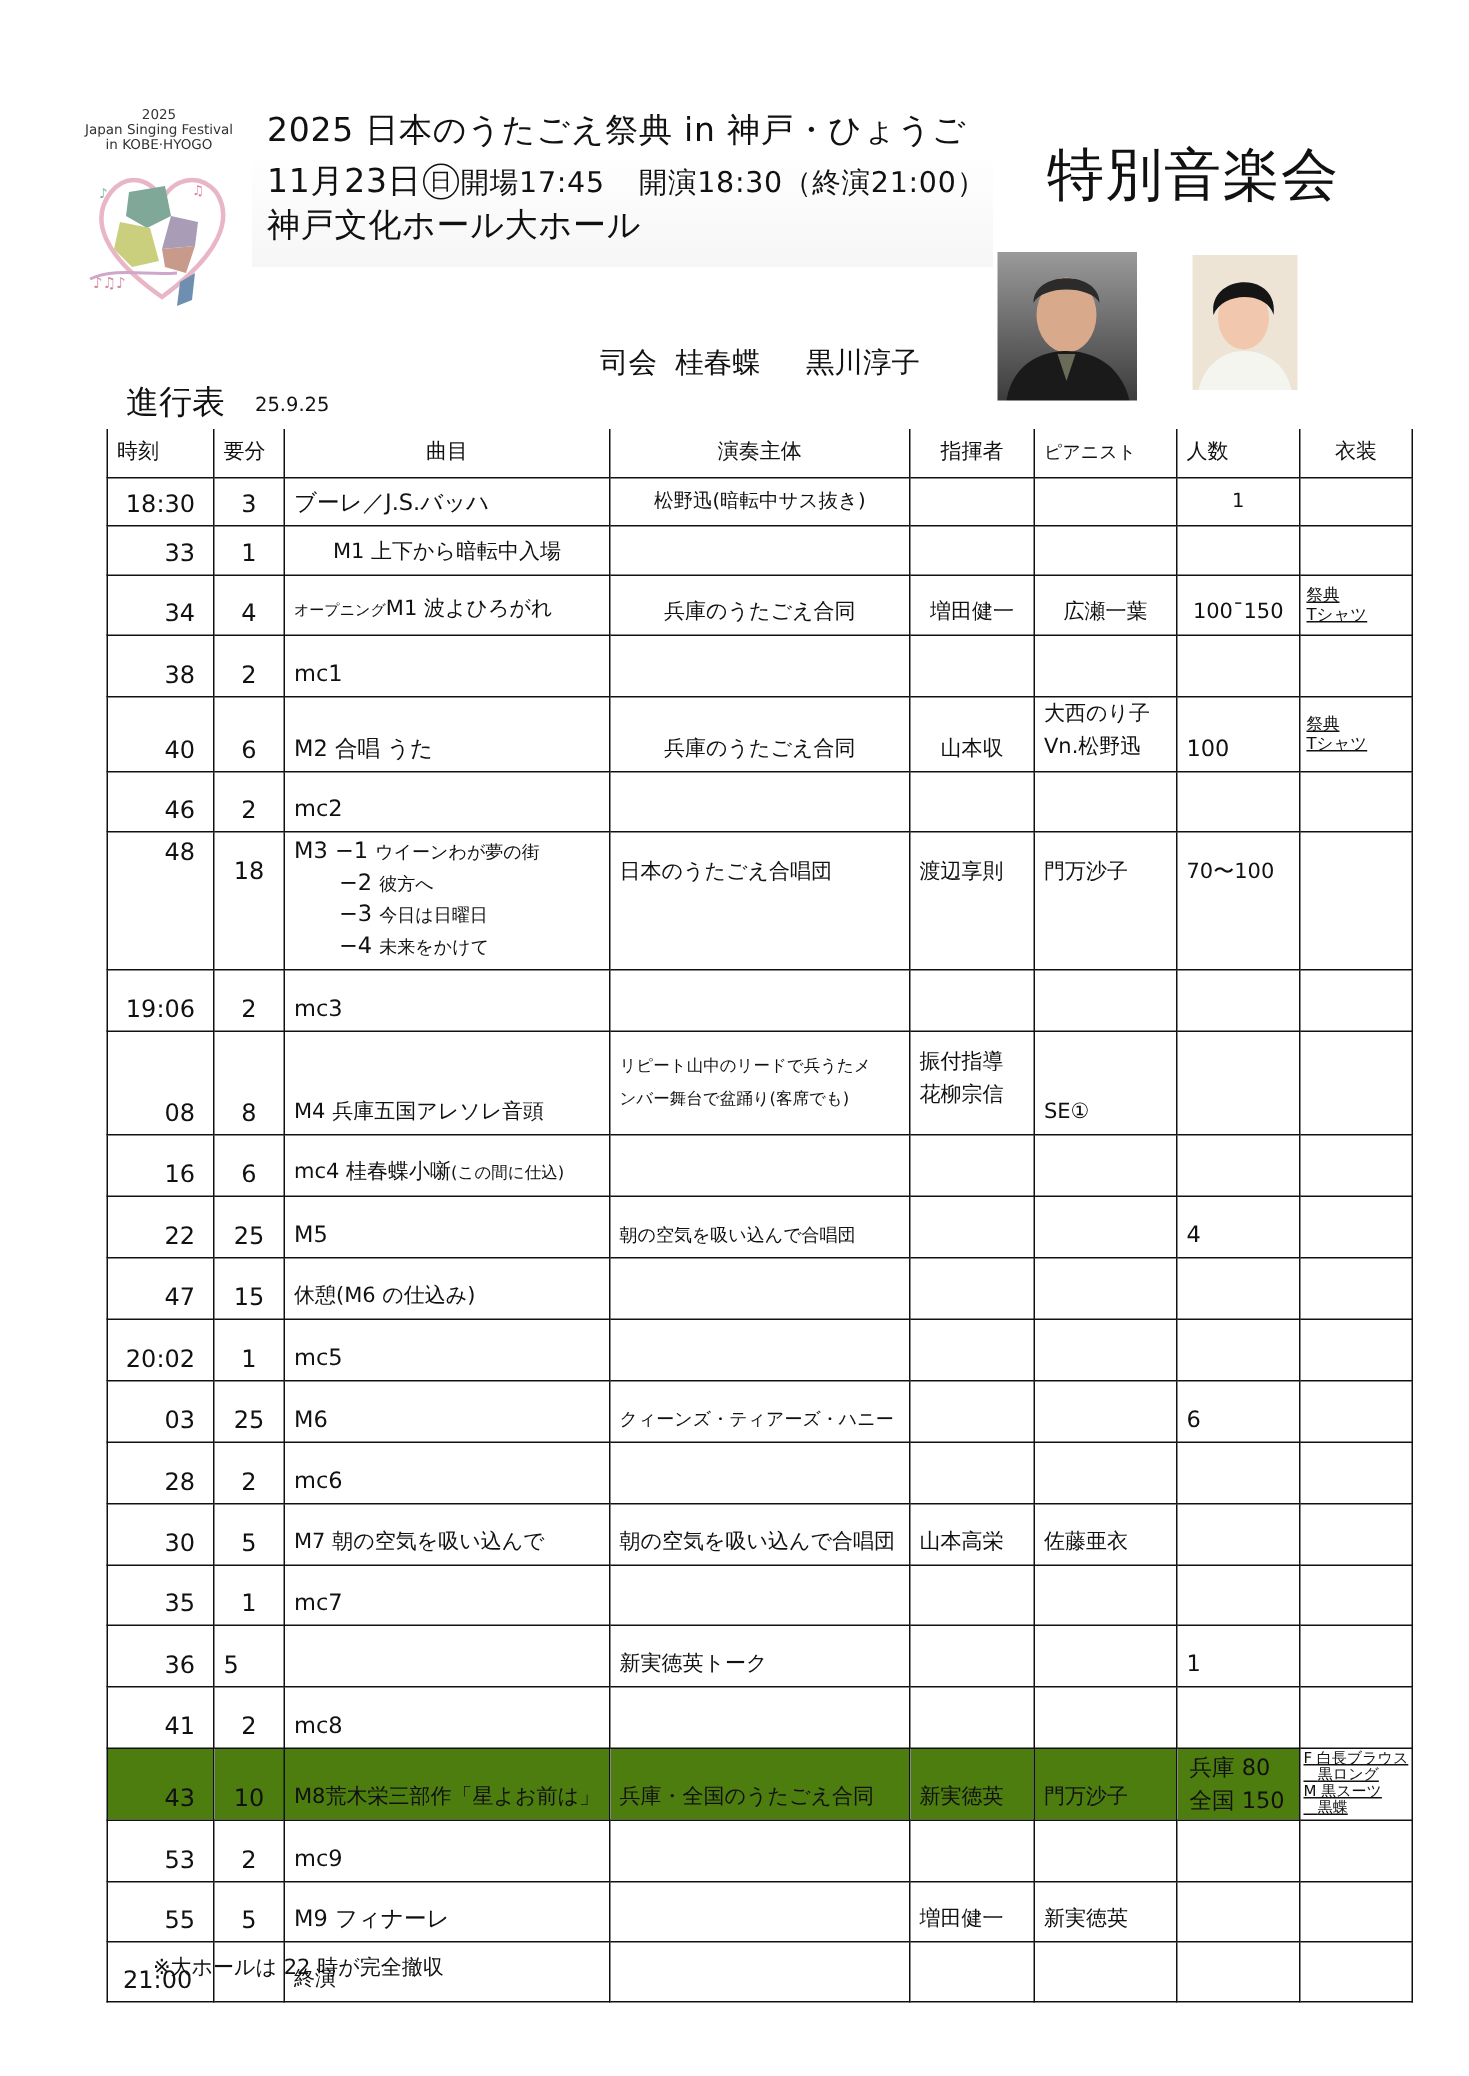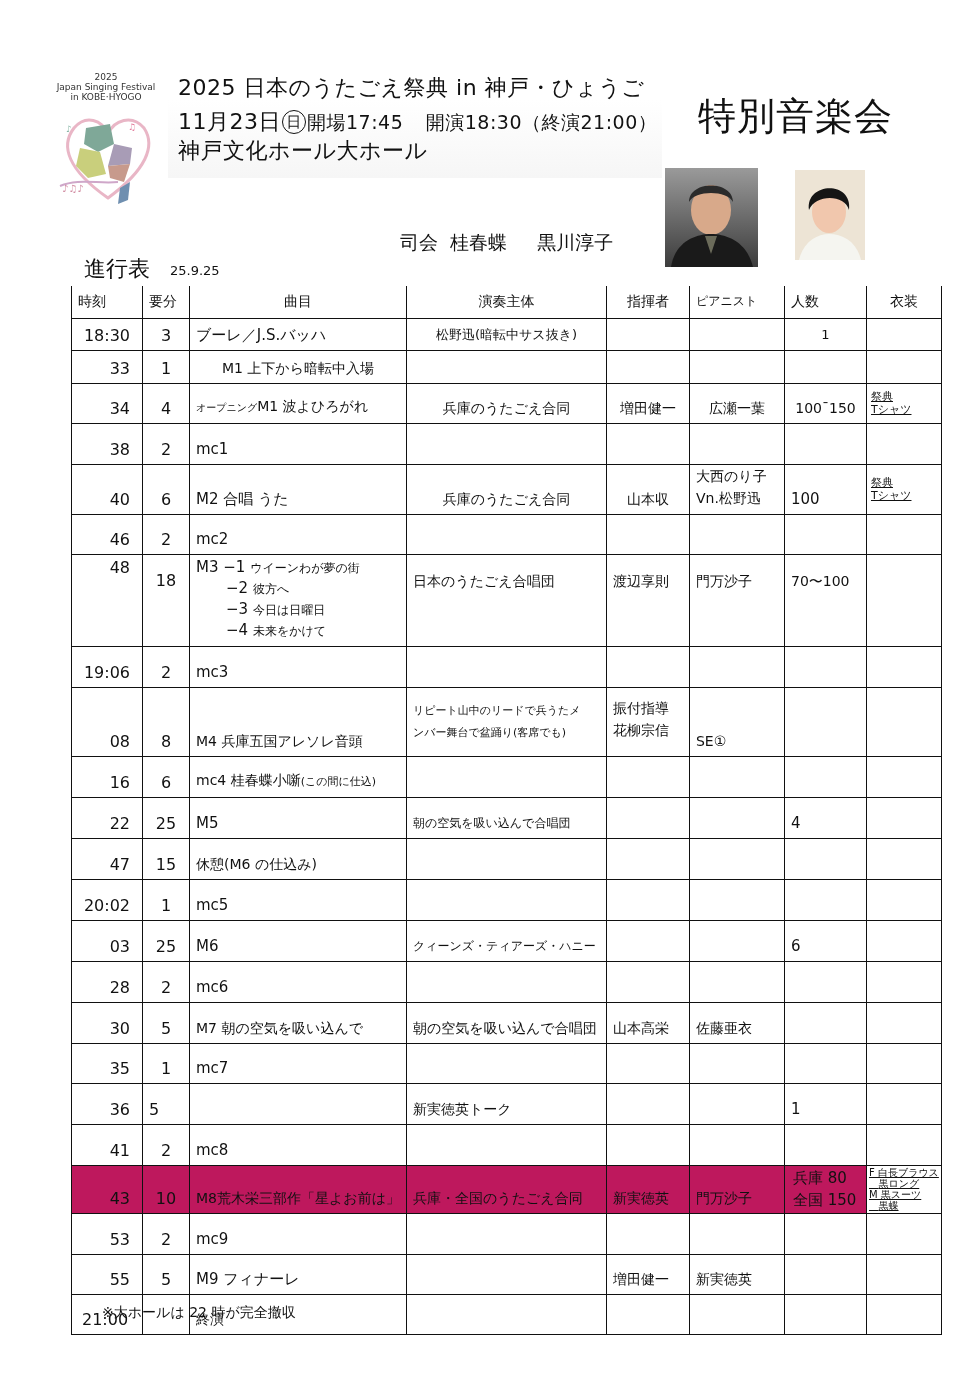--- a/index.html
+++ b/index.html
@@ -38,21 +38,21 @@
      font-size:15px; line-height:20px; vertical-align:bottom; white-space:nowrap; overflow:hidden; }
   table.sched thead th { border-top:none; font-size:14px; vertical-align:middle; padding-bottom:2px; }
   table.sched td.time { text-align:right; padding-right:12px; font-size:16px; padding-bottom:4px; }
   table.sched td.dur { text-align:center; font-size:16px; padding-bottom:4px; }
   table.sched td { padding-bottom:5px; }
   table.sched td.small { font-size:13px;text-align:center; }
   table.sched td.tiny { font-size:11px; line-height:13px; vertical-align:middle; padding:0 4px;text-decoration:underline; }
   .m3 { font-size:15px; line-height:20px; vertical-align:top !important; padding-top:2px !important; }
   .m3 .sub { font-size:12px; }
   .m3 .indent { padding-left:30px; display:block; line-height:20px; }
-  tr.highlight td { background:#be185d; }
+  tr.highlight td { background:#4d7c0f; }
   tr.highlight td.nohl { background:#ffffff; }
   .two-line { line-height:22px !important; vertical-align:middle !important; }
   .paren-small { font-size:11px; }
 
   .footnote { left:102px; top:1303px; font-size:14px; line-height:18px; }
 </style>
 </head>
 <body>
 
 <div class="abs logo">

